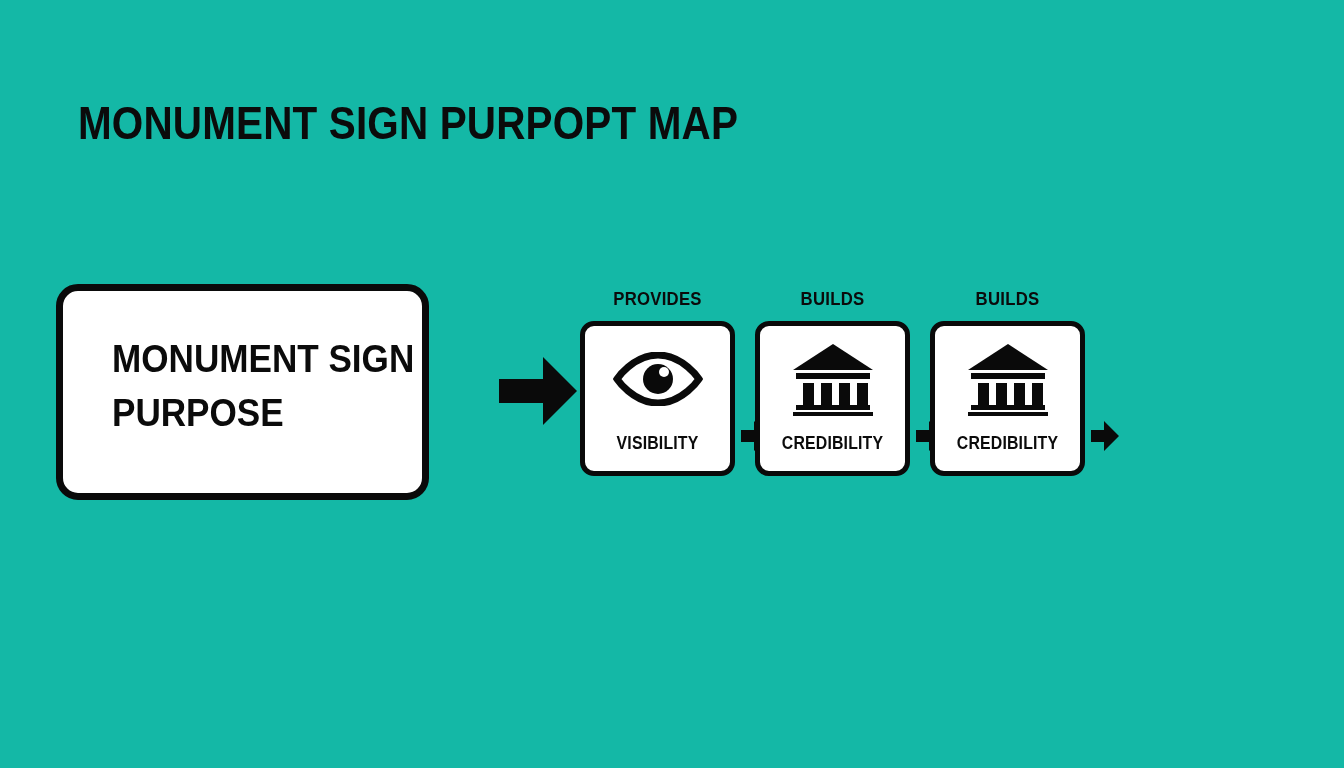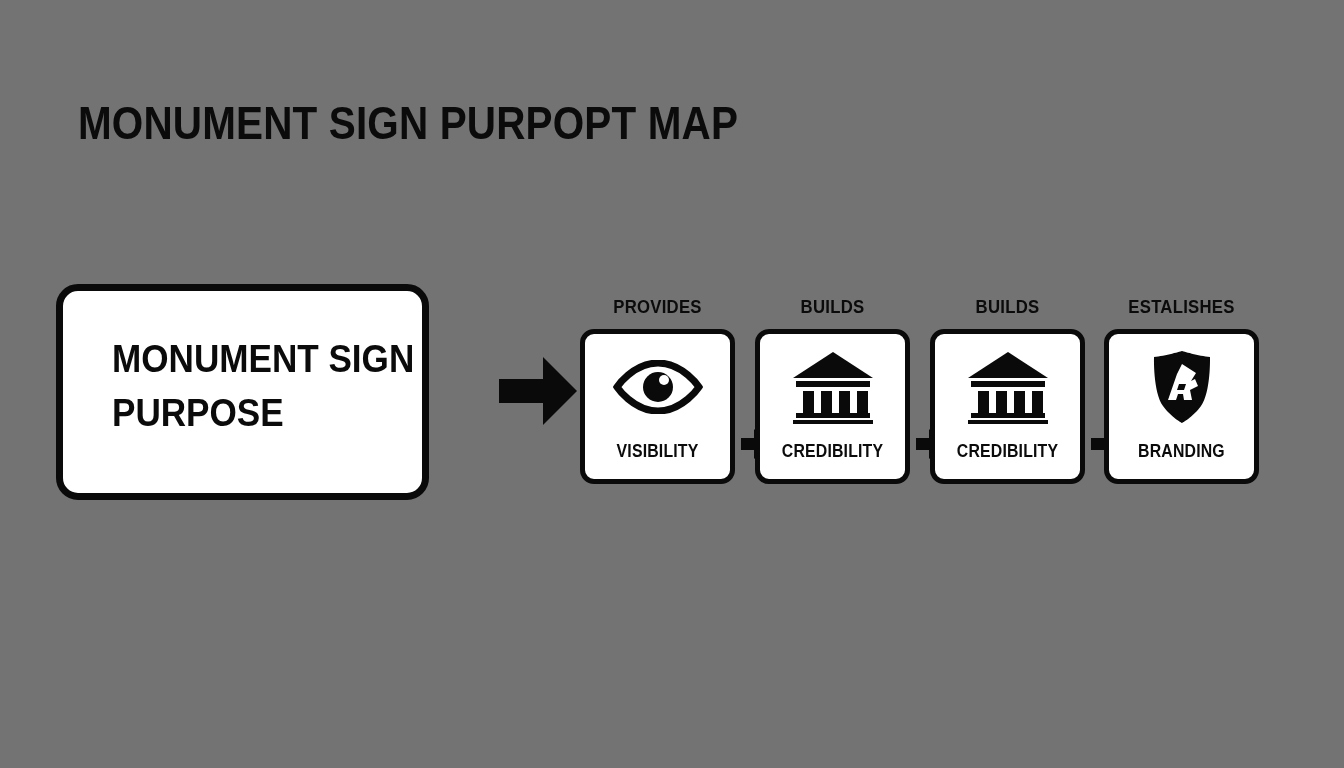--- a/index.html
+++ b/index.html
@@ -10,21 +10,21 @@
     width: 1344px;
     height: 768px;
     background: #fdfdfd;
     font-family: "Liberation Sans", sans-serif;
     overflow: hidden;
     position: relative;
   }
   .canvas {
     position: absolute;
     inset: 0;
-    background: #737373;
+    background: #14b8a6;
   }
   
   .page-title {
     position: absolute;
     left: 78px;
     top: 98px;
     font-size: 47px;
     font-weight: 700;
     letter-spacing: 0.2px;
     color: #0b0b0b;
@@ -64,21 +64,21 @@
     position: absolute;
     left: 499px;
     top: 355px;
     width: 78px;
     height: 72px;
   }
   
   .chain {
     position: absolute;
     left: 580px;
-    top: 292px;
+    top: 284px;
     width: 680px;
     height: 200px;
   }
   .node {
     position: absolute;
     top: 37px;
     width: 155px;
     height: 155px;
   }
   .node-box {
@@ -213,27 +213,15 @@
         </svg>
       </div>
       <div class="node-bottom-label">CREDIBILITY</div>
       <div class="small-arrow" style="left:161px;">
         <svg viewBox="0 0 28 30" width="28" height="30" aria-hidden="true">
           <path d="M0 9 H13 V0 L28 15 L13 30 V21 H0 Z" fill="#0a0a0a"></path>
         </svg>
       </div>
     </div>
 
-    <div class="node" style="left:524px;">
-      <div class="node-box"></div>
-      <div class="node-top-label">ESTALISHES</div>
-      <div class="node-icon">
-        <svg viewBox="0 0 62 74" width="62" height="74" aria-hidden="true">
-          <path d="M31 1 C31 1 14 6 3 7 C3 7 2 42 12 56 C20 67 31 73 31 73 C31 73 42 67 50 56 C60 42 59 7 59 7 C48 6 31 1 31 1 Z" fill="#0a0a0a"></path>
-          <path d="M31 14 L45 23 L40 31 L44 29 L47 36 L39 40 L41 50 L33 50 L32 44 L27 44 L25 50 L17 50 L26 24 Z" fill="#ffffff"></path>
-          <path d="M28 34 H35 L33 40 H26 Z" fill="#0a0a0a"></path>
-        </svg>
-      </div>
-      <div class="node-bottom-label">BRANDING</div>
-    </div>
 
   </div>
 </div>
 
 </body></html>

